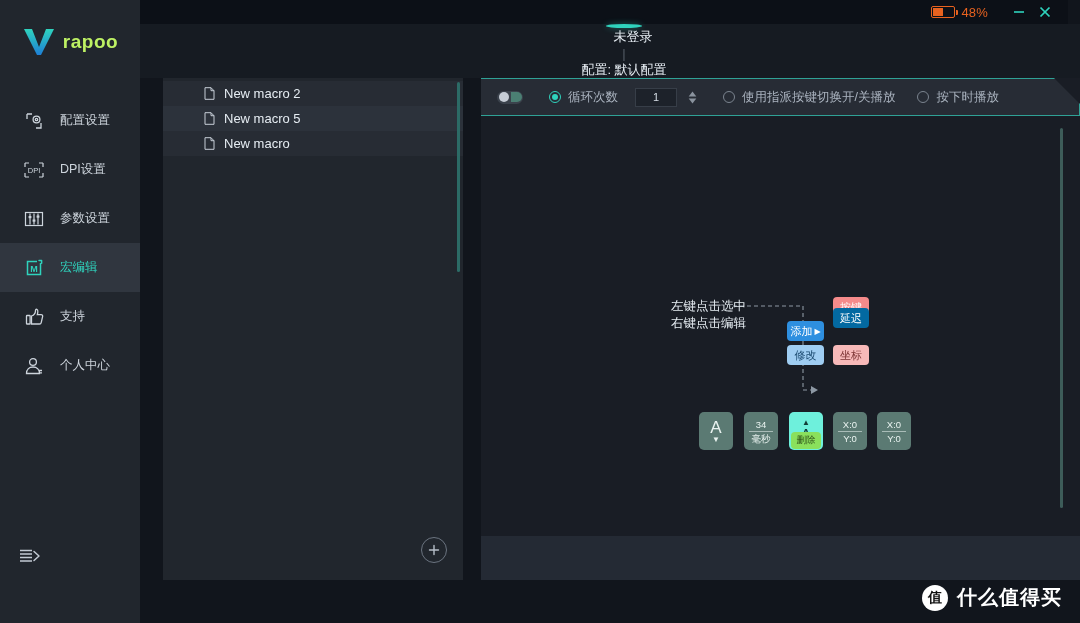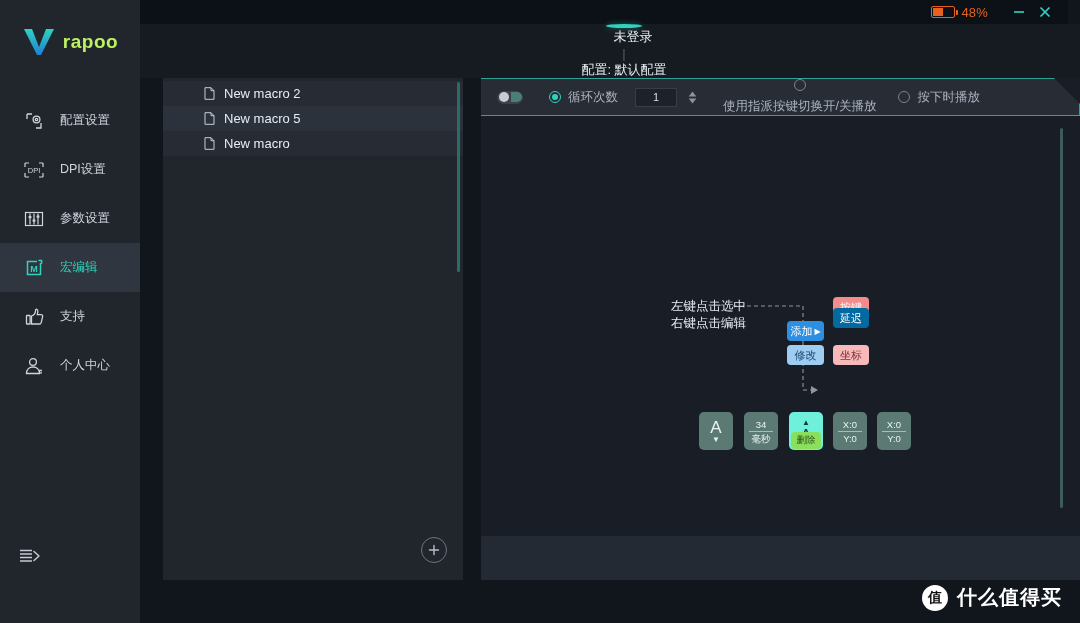--- a/index.html
+++ b/index.html
@@ -414,21 +414,21 @@
         <span class="spinner">
           <svg width="9" height="6" viewBox="0 0 9 6">
               <path d="M4.5 0.5 L8.3 5.5 L0.7 5.5 Z" fill="#8a939e"></path>
             </svg>
           <svg width="9" height="6" viewBox="0 0 9 6">
               <path d="M4.5 5.5 L0.7 0.5 L8.3 0.5 Z" fill="#8a939e"></path>
             </svg>
         </span>
       </div>
 
-      <div class="tb-group" style="margin-left:26px;flex-direction:column;">
+      <div class="tb-group" style="margin-left:26px;">
         <span class="radio"></span>
         <span>使用指派按键切换开/关播放</span>
       </div>
 
       <div class="tb-group" style="margin-left:22px;">
         <span class="radio"></span>
         <span>按下时播放</span>
       </div>
     </div>
 

